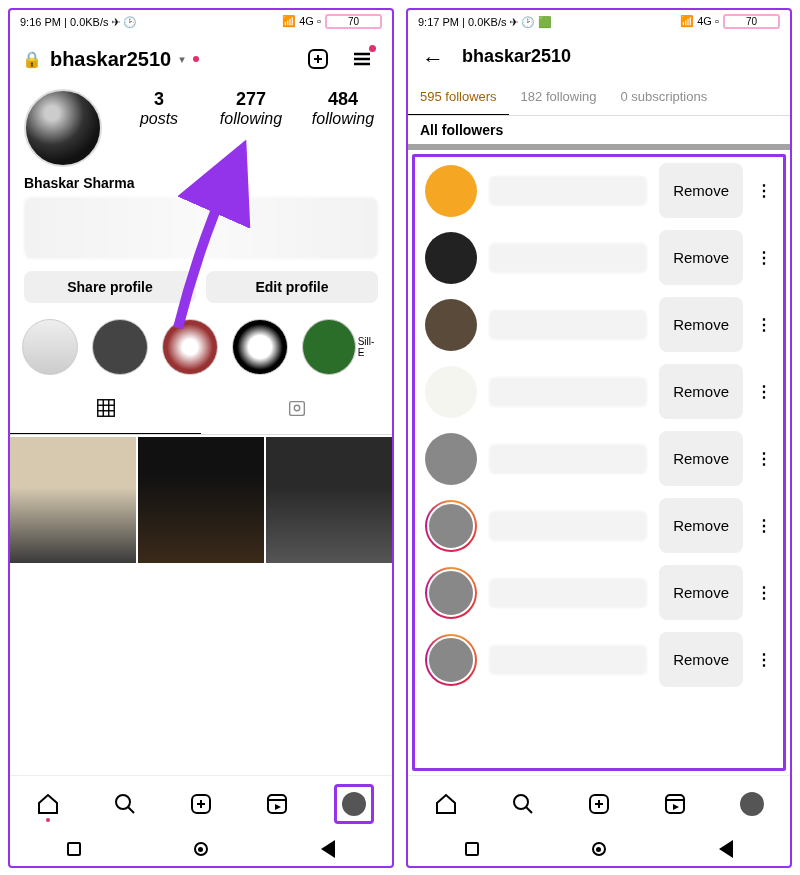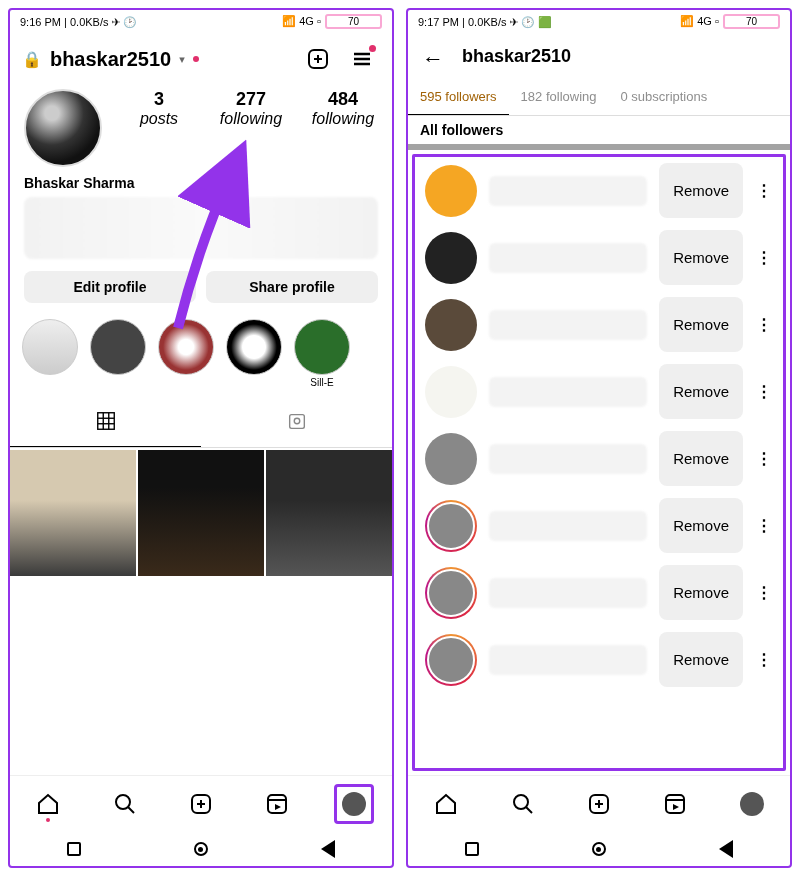--- a/index.html
+++ b/index.html
@@ -19,21 +19,21 @@
 .statsrow { display: flex; align-items: flex-start; padding: 4px 14px 8px; gap: 22px; }
 .avatar { width: 78px; height: 78px; border-radius: 50%; background: radial-gradient(circle at 35% 30%, #ccc 10%, #333 45%, #111 70%); border: 2px solid #ddd; flex-shrink: 0; }
 .stat { flex: 1; text-align: center; cursor: pointer; }
 .stat .n { font-weight: 700; font-size: 18px; }
 .stat .l { font-size: 16px; font-style: italic; }
 .display-name { padding: 0 14px; font-weight: 600; font-size: 14px; }
 .bio-blur { margin: 6px 14px; height: 62px; border-radius: 8px; background: linear-gradient(90deg, #f2f2f2 0%, #fafafa 50%, #f2f2f2 100%); filter: blur(1px); }
 .btnrow { display: flex; gap: 10px; padding: 6px 14px; }
 .pillbtn { flex: 1; background: #efefef; border-radius: 8px; padding: 8px; text-align: center; font-weight: 600; font-size: 14px; }
 .hlrow { display: flex; gap: 12px; padding: 10px 12px 6px; overflow: hidden; }
-.hl { display: flex; flex-direction: column; align-items: center; gap: 2px; }
+.hl { display: flex; flex-direction: row; align-items: center; gap: 2px; }
 .hl .ring { width: 56px; height: 56px; border-radius: 50%; border: 1px solid #ccc; background: #888; }
 .hl .lab { font-size: 10px; }
 .tabbar { display: flex; border-bottom: 1px solid #ddd; margin-top: 6px; }
 .tabbar .tab { flex: 1; text-align: center; padding: 10px 0; }
 .tabbar .tab.act { border-bottom: 1.5px solid #000; }
 .postsgrid { display: grid; grid-template-columns: repeat(3,1fr); gap: 2px; padding: 2px 0; }
 .postthumb { width: 100%; aspect-ratio: 1; background: #222; position: relative; }
 .postthumb.a { background: linear-gradient(180deg,#d6c9b0 40%,#3a3a3a 100%); }
 .postthumb.b { background: linear-gradient(180deg,#111 30%,#3a2a1a 100%); }
 .postthumb.c { background: linear-gradient(180deg,#2a2a2a 40%,#555 100%); }
@@ -108,22 +108,22 @@
         <div class="l">following</div>
       </div>
     <div class="stat">
         <div class="n">484</div>
         <div class="l">following</div>
       </div>
   </div>
   <div class="display-name">Bhaskar Sharma</div>
   <div class="bio-blur"></div>
   <div class="btnrow">
+    <div class="pillbtn">Share profile</div>
     <div class="pillbtn">Edit profile</div>
-    <div class="pillbtn">Share profile</div>
   </div>
   <div class="hlrow">
     <div class="hl">
         <div class="ring" style="background:linear-gradient(#eee,#ccc)"></div>
         <div class="lab"></div>
       </div>
     <div class="hl">
         <div class="ring" style="background:#444"></div>
         <div class="lab"></div>
       </div>

